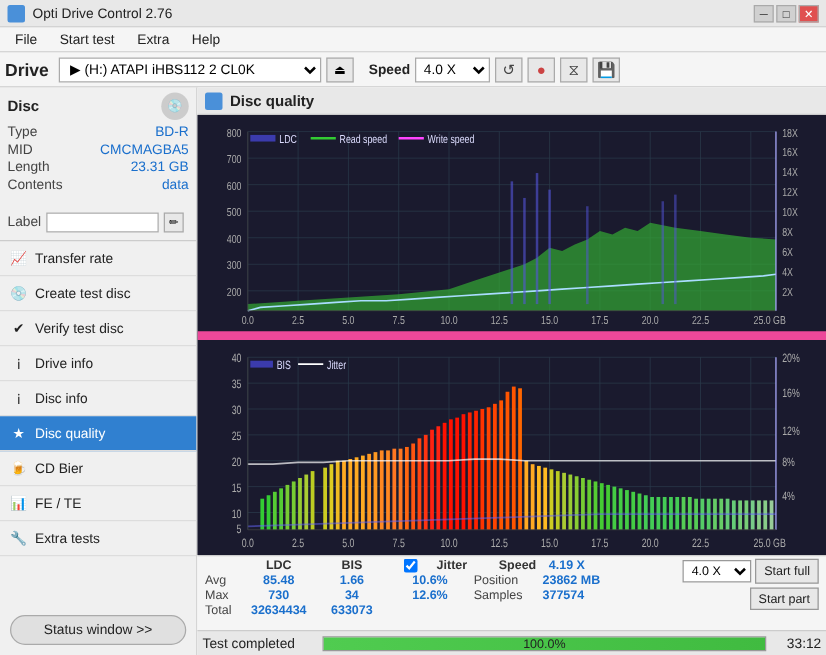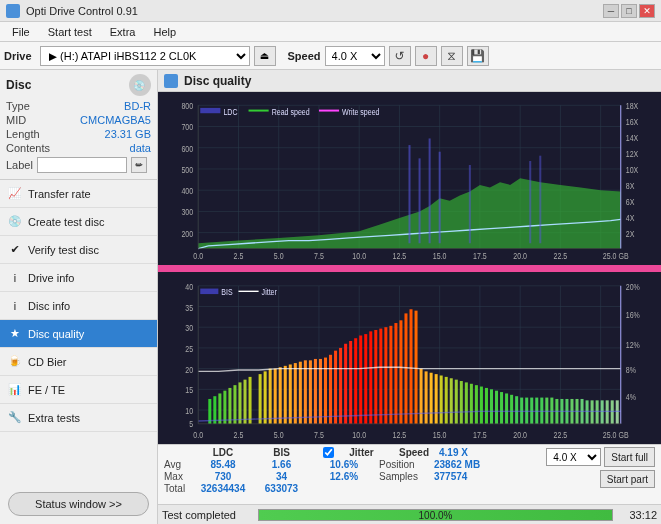--- a/index.html
+++ b/index.html
@@ -68,21 +68,21 @@
     .drive-toolbar {
       background: #f5f5f5;
       height: 28px;
       display: flex;
       align-items: center;
       border-bottom: 1px solid #ccc;
       padding: 0 4px;
       gap: 4px;
     }
     .drive-label {
-      font-size: 11px;
+      font-size: 14px;
       font-weight: bold;
       color: #222;
       margin-right: 4px;
     }
     .drive-select {
       height: 20px;
       font-size: 11px;
       background: white;
       border: 1px solid #aaa;
       padding: 0 4px;
@@ -165,21 +165,21 @@
       align-items: center;
       margin-bottom: 2px;
       font-size: 11px;
     }
     .disc-info-label { color: #444; }
     .disc-info-value { color: #1a6fcc; font-weight: normal; }
     .label-row {
       display: flex;
       align-items: center;
       gap: 4px;
-      margin-top: 3px;
+      margin-top: 16px;
     }
     .label-text { color: #444; font-size: 11px; }
     .label-input {
       width: 90px;
       height: 16px;
       font-size: 10px;
       border: 1px solid #aaa;
       background: white;
       padding: 0 2px;
     }
@@ -329,21 +329,21 @@
       top: 0;
     }
     .time-text { font-size: 11px; color: #222; min-width: 38px; text-align: right; }
   </style>
 </head>
 <body>
 
 <div class="title-bar">
   <div class="title-bar-left">
     <span class="title-icon"></span>
-    <span class="title-text">Opti Drive Control 0.91</span>
+    <span class="title-text">Opti Drive Control 2.76</span>
   </div>
   <div class="title-buttons">
     <div class="title-btn">─</div>
     <div class="title-btn">□</div>
     <div class="title-btn close">✕</div>
   </div>
 </div>
 
 <div class="menu-bar">
   <div class="menu-item">File</div>

